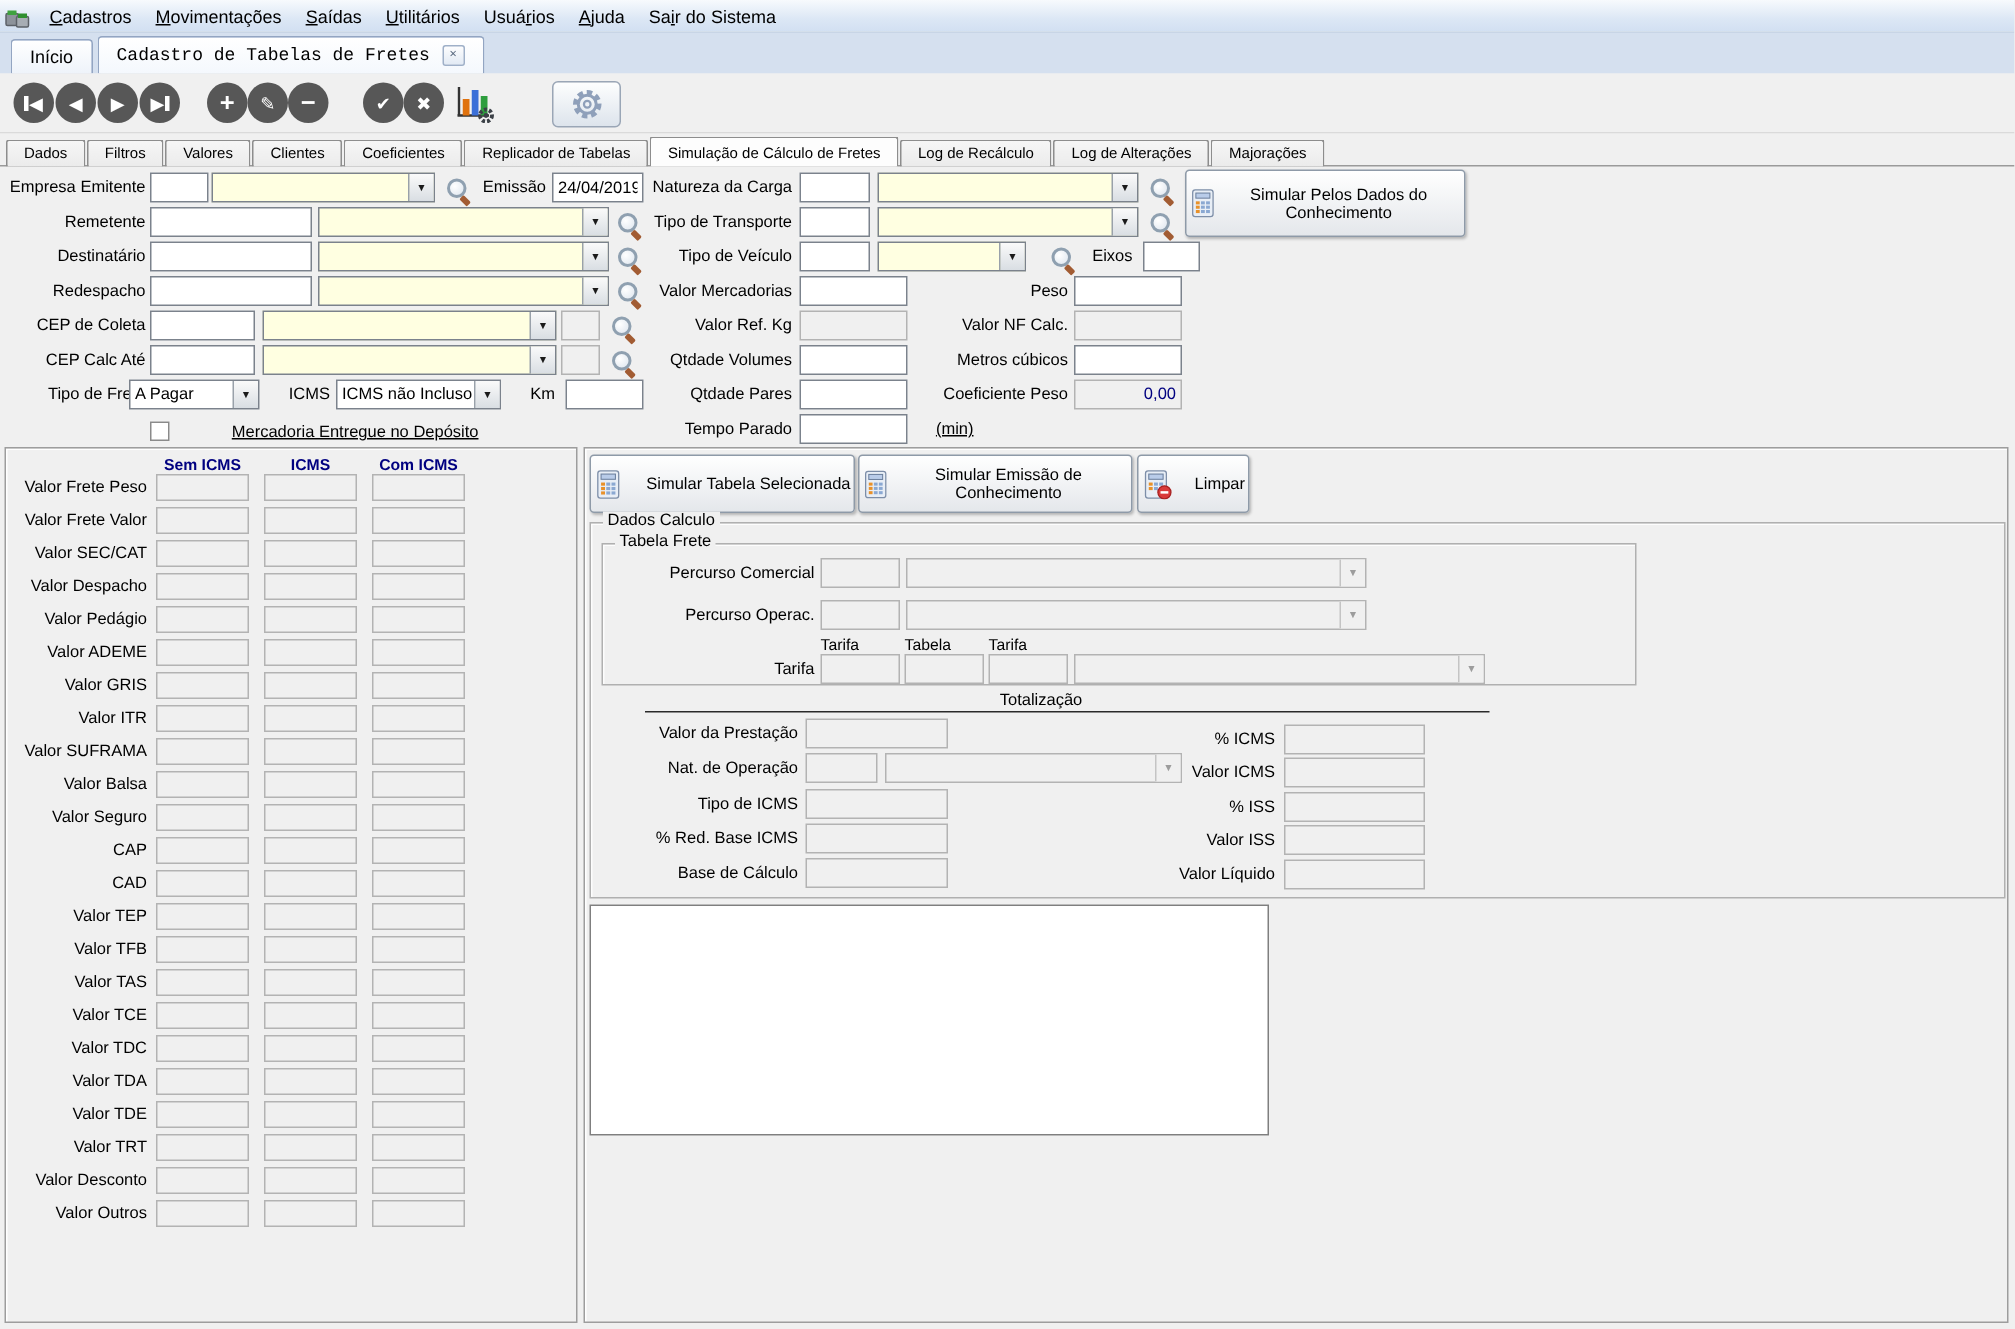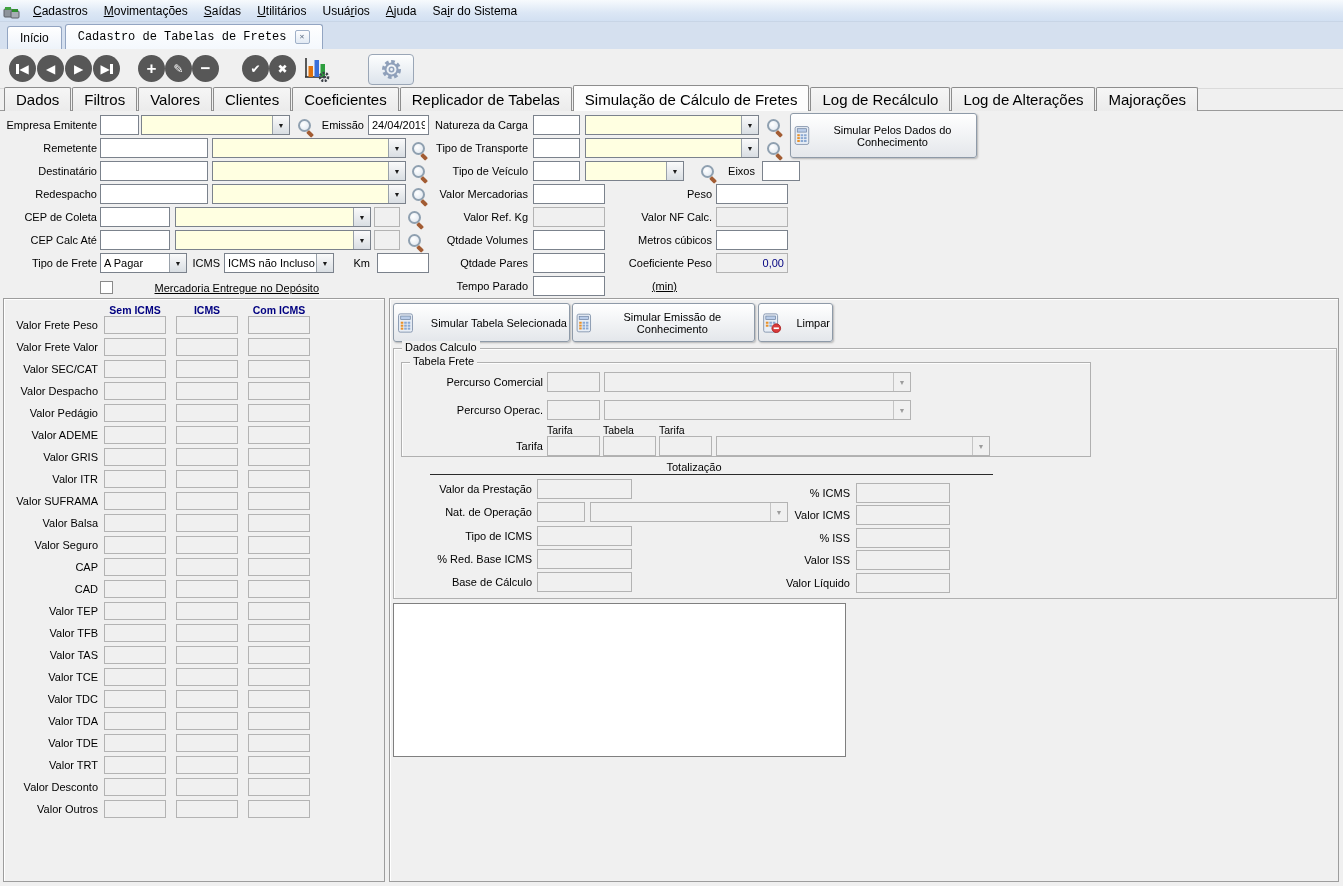--- a/index.html
+++ b/index.html
@@ -32,21 +32,21 @@
   .gearbtn { position:absolute; left:368px; top:5px; width:46px; height:31px;
     border:1px solid #9aa6b6; border-radius:4px; background:linear-gradient(#fdfefe,#dde4ec);
     display:flex; align-items:center; justify-content:center; cursor:pointer; }
   .chartbtn { position:absolute; left:302px; top:6px; width:28px; height:27px; cursor:pointer; }
 
   
   .subtabs { height:22px; padding-left:4px; border-bottom:1px solid #9a9a9a; background:#f0f0f0;
     display:flex; align-items:flex-end; position:relative; z-index:2; }
   .stab { padding:3px 11px 3px; border:1px solid #8d8d8d; border-bottom:none;
     border-radius:2px 2px 0 0; background:linear-gradient(#f6f6f6,#ebebeb); margin-right:1px;
-    font-size:15px; cursor:pointer; position:relative; top:1px; }
+    font-size:10px; cursor:pointer; position:relative; top:1px; }
   .stab.active { background:#fdfdfd; padding-top:5px; top:1px; z-index:3; }
 
   
   .formarea { position:relative; height:185px; background:#f0f0f0; }
   .lb { position:absolute; font-size:11px; height:16px; line-height:16px; text-align:right; white-space:nowrap; }
   .lb.left { text-align:right;text-decoration:underline; }
   .inp { position:absolute; height:20px; background:#fff; border:1px solid #7b828c;
     font:11px "Liberation Sans","DejaVu Sans",sans-serif; padding:0 3px; }
   .dbox { position:absolute; height:20px; background:#f0f0f0; border:1px solid #b3b3b3;
     font-size:11px; line-height:18px; padding:0 3px; }
@@ -218,21 +218,21 @@
   <div class="lb" style="left:0;top:121px;width:97px">CEP Calc Até</div>
   <input class="inp" style="left: 100px; top: 119px; width: 70px;">
   <div class="cmb yellow" style="left:175px;top:119px;width:196px">
       <span class="ct"></span>
       <span class="ca">▼</span>
     </div>
   <div class="dbox" style="left:374px;top:119px;width:26px"></div>
   <span class="mag" style="left:407px;top:122px"></span>
 
   <div class="lb" style="left:0;top:144px;width:97px">Tipo de Frete</div>
-  <div class="cmb" style="left:100px;top:142px;width:87px">
+  <div class="cmb" style="left:86px;top:142px;width:87px">
       <span class="ct">A Pagar</span>
       <span class="ca">▼</span>
     </div>
   <div class="lb" style="left:192px;top:144px;width:28px">ICMS</div>
   <div class="cmb" style="left:224px;top:142px;width:110px">
       <span class="ct">ICMS não Incluso</span>
       <span class="ca">▼</span>
     </div>
   <div class="lb" style="left:342px;top:144px;width:28px">Km</div>
   <input class="inp" style="left: 377px; top: 142px; width: 52px;">
@@ -281,21 +281,21 @@
   <div class="lb" style="left:600px;top:121px;width:112px">Metros cúbicos</div>
   <input class="inp" style="left: 716px; top: 119px; width: 72px;">
 
   <div class="lb" style="left:400px;top:144px;width:128px">Qtdade Pares</div>
   <input class="inp" style="left: 533px; top: 142px; width: 72px;">
   <div class="lb" style="left:600px;top:144px;width:112px">Coeficiente Peso</div>
   <div class="dbox num" style="left:716px;top:142px;width:72px">0,00</div>
 
   <div class="lb" style="left:400px;top:167px;width:128px">Tempo Parado</div>
   <input class="inp" style="left: 533px; top: 165px; width: 72px;">
-  <div class="lb left" style="left:637px;top:167px;width:40px">(min)</div>
+  <div class="lb left" style="left:609px;top:167px;width:40px">(min)</div>
 
   <div class="bigbtn" style="left:790px;top:2px;width:187px;height:45px">
     <svg width="21" height="23" viewBox="0 0 21 23">
       <rect x="2.5" y="1" width="16" height="21" rx="2" fill="#e8eef6" stroke="#7d8ea8"></rect>
       <rect x="5" y="3.5" width="11" height="4" fill="#b9cce9" stroke="#6b7f9d" stroke-width="0.8"></rect>
       <g>
         <rect x="5" y="10" width="3" height="2.4" fill="#e8912a"></rect>
           <rect x="9" y="10" width="3" height="2.4" fill="#8aa8d2"></rect>
           <rect x="13" y="10" width="3" height="2.4" fill="#8aa8d2"></rect>
         <rect x="5" y="13.4" width="3" height="2.4" fill="#e8912a"></rect>

